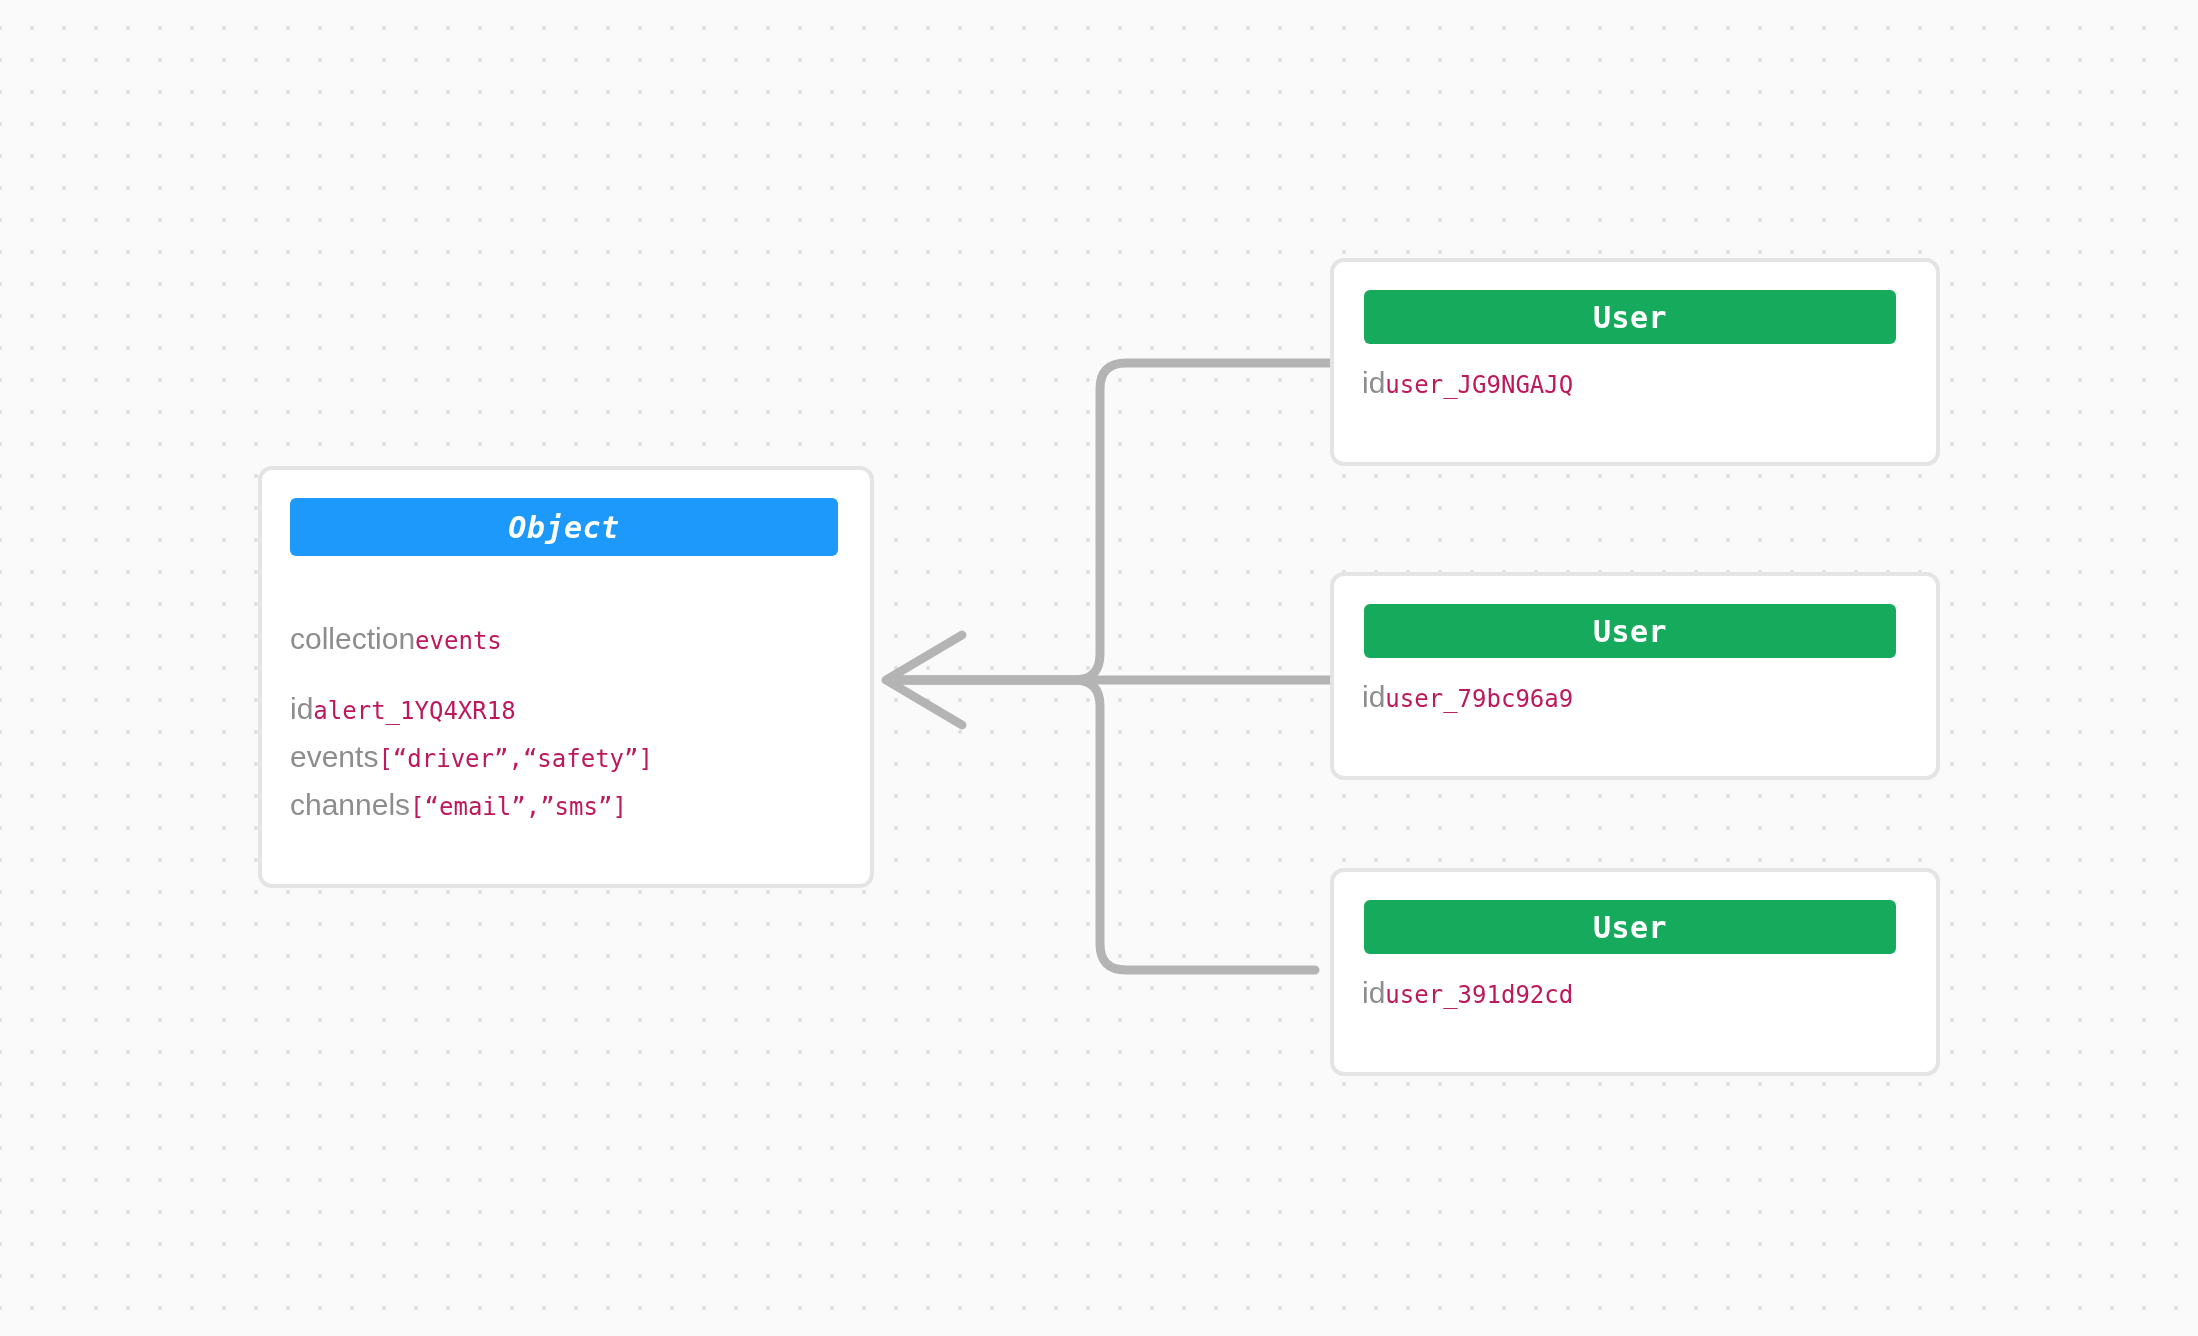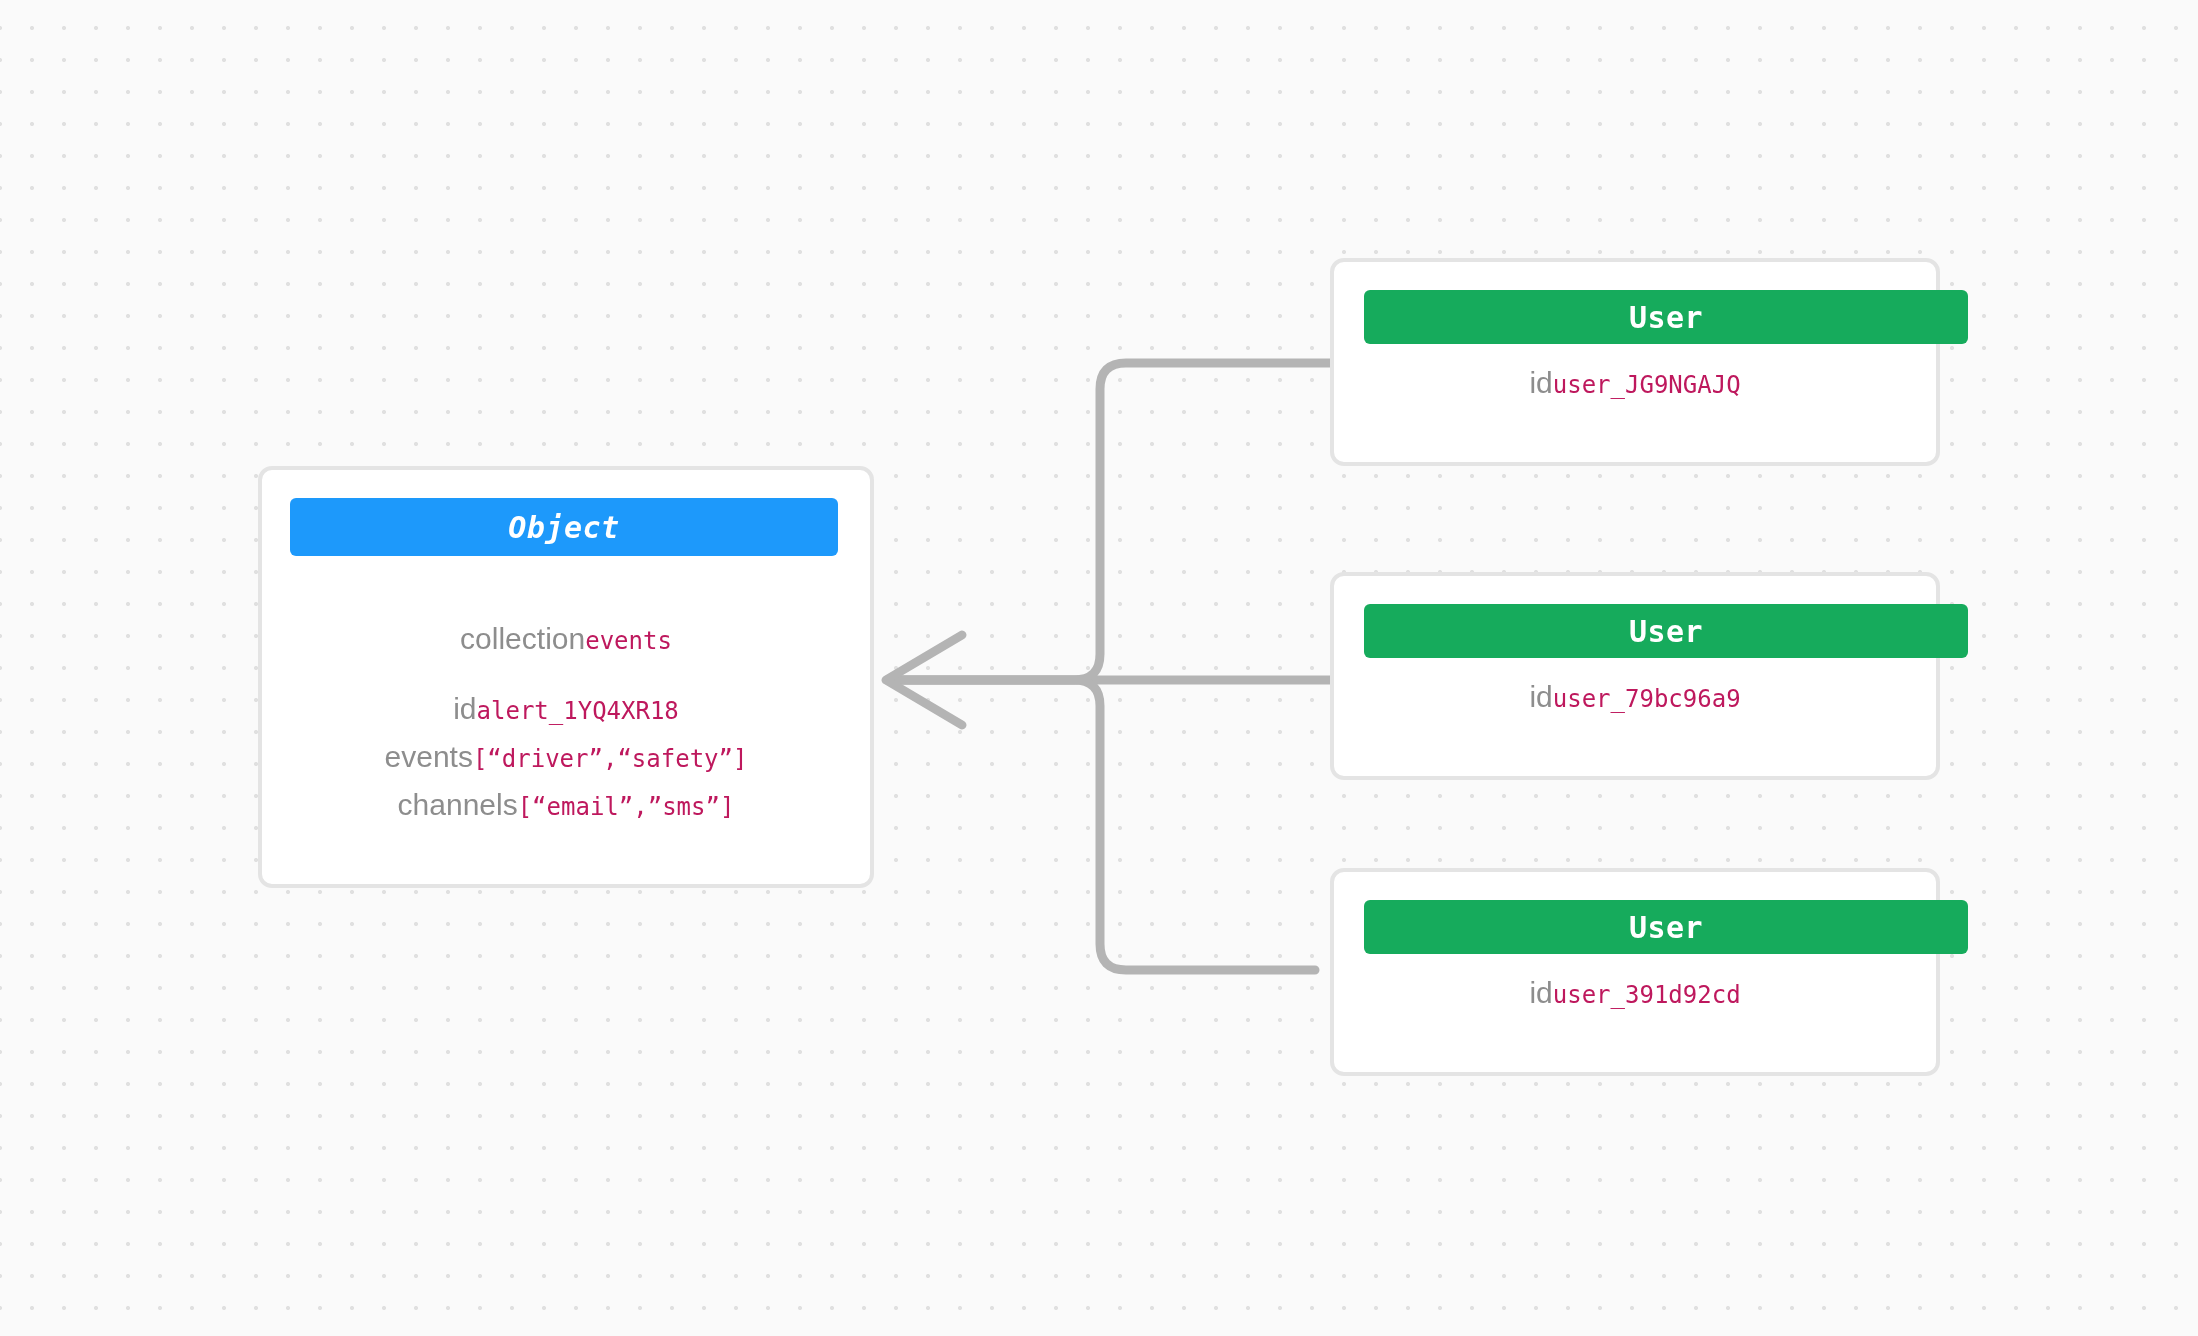--- a/index.html
+++ b/index.html
@@ -57,21 +57,21 @@
 
   .rows {
     position: absolute;
     left: 0;
     right: 0;
   }
 
   .row {
     display: flex;
     align-items: baseline;
-    justify-content: center;
+    justify-content: flex-start;
     height: 48px;
   }
 
   .row.gap-after {
     margin-bottom: 22px;
   }
 
   .row-key {
     font-family: "Liberation Sans", sans-serif;
     font-size: 30px;
@@ -109,21 +109,21 @@
 
   
   .node-user {
     left: 1330px;
     width: 610px;
     height: 208px;
   }
   .node-user .node-header {
     left: 30px;
     top: 28px;
-    width: 604px;
+    width: 532px;
     height: 54px;
   }
   .node-user .rows {
     top: 104px;
     padding: 0 28px;
   }
 
   #node-user-1 { top: 258px; }
   #node-user-2 { top: 572px; }
   #node-user-3 { top: 868px; }

